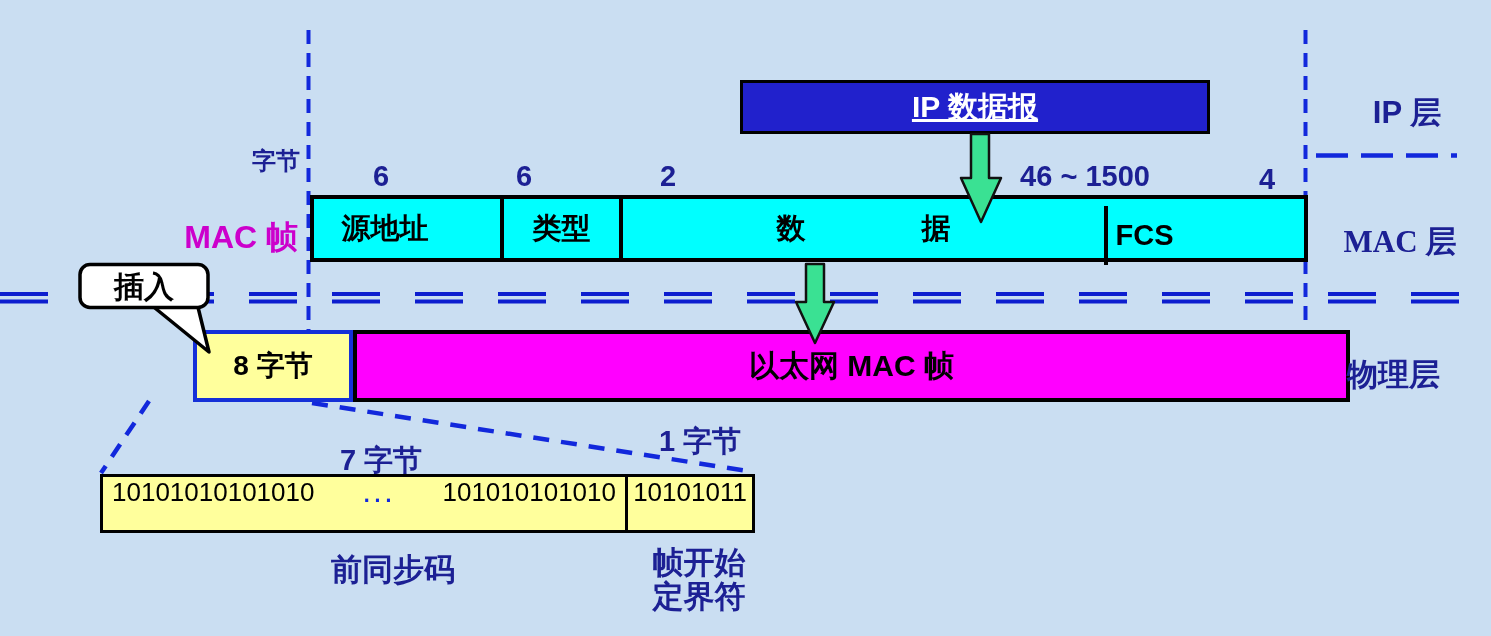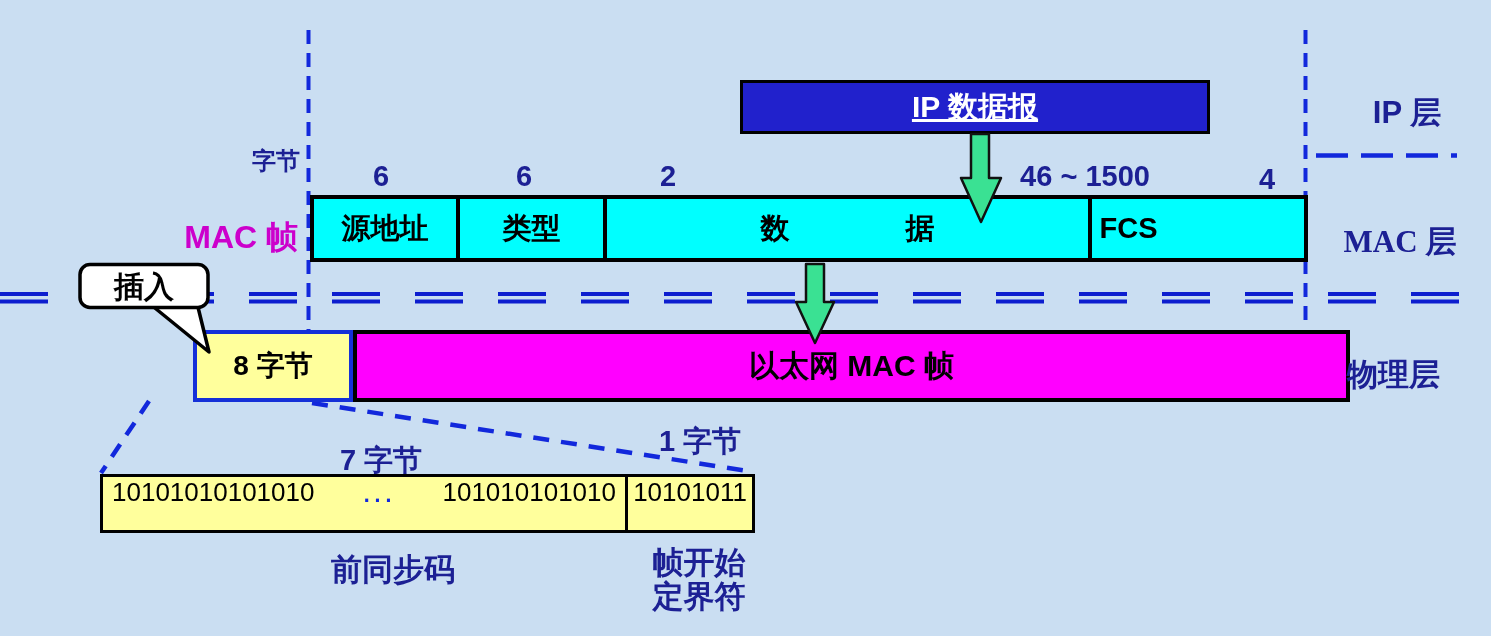--- a/index.html
+++ b/index.html
@@ -23,21 +23,21 @@
     position:absolute;left:310px;top:195px;width:998px;height:67px;
     box-sizing:border-box;border:4px solid #000;background:#00ffff;
     display:flex;
   }
   .mac-frame .cell{
     box-sizing:border-box;height:100%;
     display:flex;align-items:center;justify-content:center;
     font-weight:bold;font-size:29px;color:#000;white-space:pre;
   }
   .mac-frame .cell + .cell{border-left:4px solid #000;}
-  .c1{width:139px;} .c2{width:142px;} .c3{width:147px;} .c4{width:485px;} .c5{width:77px;font-size:28px;}
+  .c1{width:139px;} .c2{width:142px;} .c3{width:119px;margin-left:44px;} .c4{width:485px;} .c5{width:77px;font-size:28px;margin-top:7px;}
   
   .phy-row{position:absolute;left:151px;top:330px;width:1157px;height:72px;display:flex;margin-left:42px;}
   .phy-row .cell{
     box-sizing:border-box;height:100%;
     display:flex;align-items:center;justify-content:center;
     font-weight:bold;color:#000;
   }
   .preamble8{width:160px;background:#ffff9c;border:4px solid #1530d8;font-size:28px;}
   .etherframe{width:997px;background:#ff00ff;border:4px solid #000;font-size:30px;}
   

